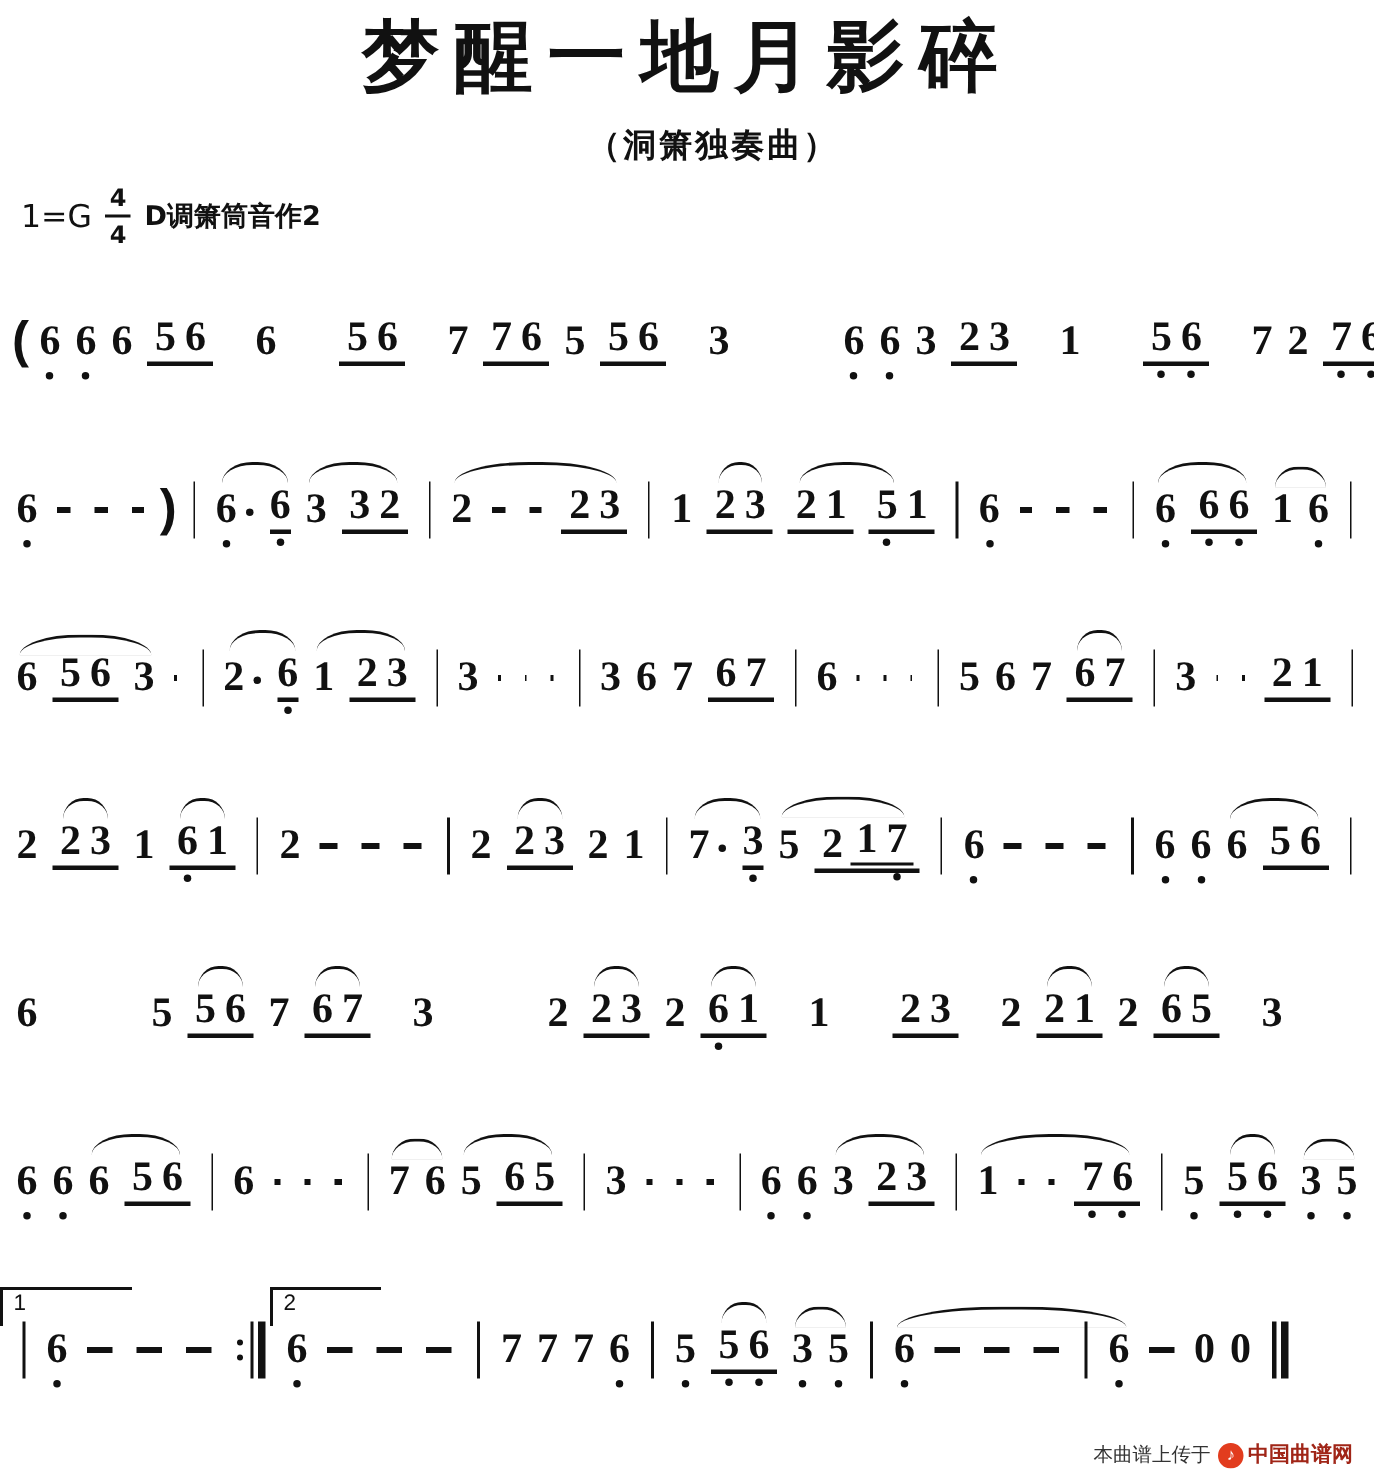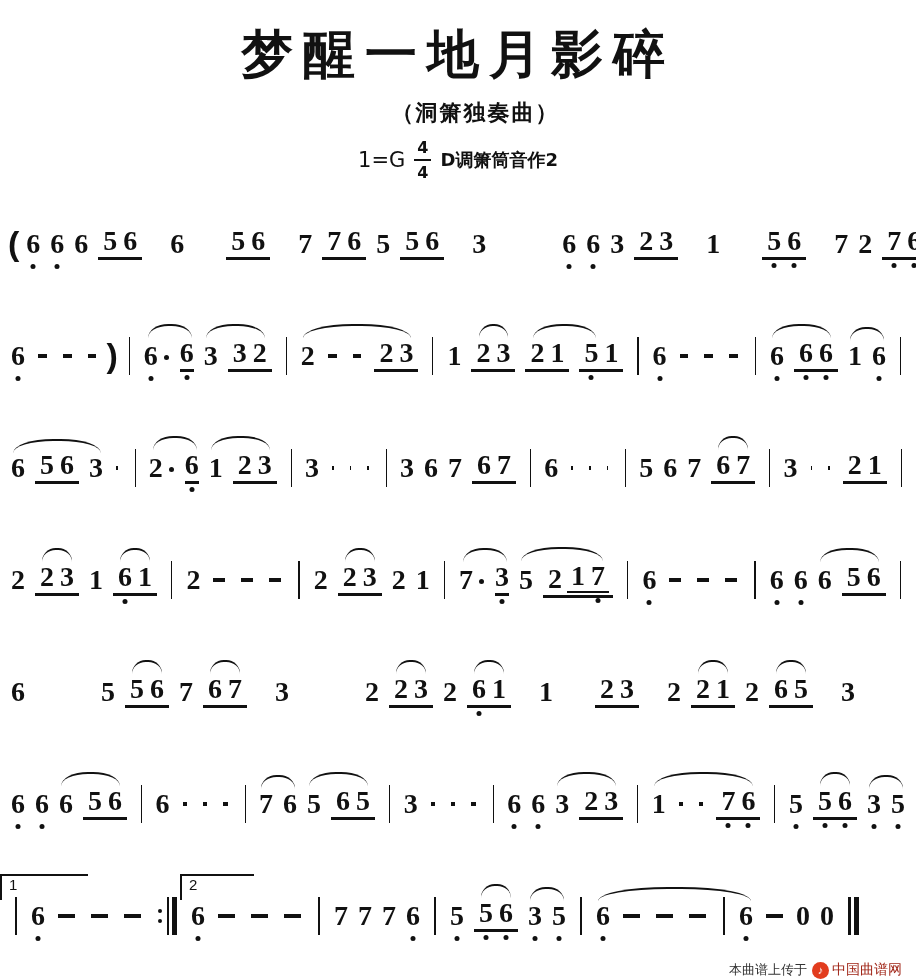--- a/index.html
+++ b/index.html
@@ -2,31 +2,31 @@
 <html><head>
 <meta charset="utf-8">
 <style>
   html,body { margin:0; padding:0; }
   body {
     width:916px; height:979px; overflow:hidden; position:relative;
     background:#fff; color:#111;
     font-family:"Liberation Sans", sans-serif;
   }
   .title {
-    text-align:center; padding-top:24px;
+    text-align:center; padding-top:8px;
     font:700 52px "DejaVu Serif", serif;
     letter-spacing:10px; line-height:1.15;
   }
   .subtitle {
     text-align:center; margin-top:14px;
     font:700 22px "DejaVu Sans", sans-serif; letter-spacing:2px;margin-left:35px;
   }
   .meta {
     margin:10px 14px 0 14px;
-    display:flex; justify-content:space-between; align-items:center;flex-direction:column;
+    display:flex; justify-content:space-between; align-items:center;
   }
   .meta-left { display:flex; align-items:center; gap:9px; }
   .key-sig { font:400 21px "DejaVu Sans", sans-serif; }
   .ts { display:inline-flex; flex-direction:column; align-items:center; line-height:1; }
   .ts-top { font:700 16px "DejaVu Sans", sans-serif; padding:0 3px 2px 3px; border-bottom:2px solid #111; }
   .ts-bot { font:700 16px "DejaVu Sans", sans-serif; padding-top:2px; }
   .tuning { font:700 18px "DejaVu Sans", sans-serif; }
   .composer { font:700 17px "DejaVu Sans", sans-serif; }
 
   #score { margin:6px 6px 0 6px; }
@@ -63,21 +63,21 @@
 
   .footer {
     position:absolute; right:14px; bottom:0;
     display:flex; align-items:center; gap:5px; font-size:13px; color:#333;
   }
   .logo { display:inline-flex; align-items:center; gap:3px; }
   .logo-icon {
     width:17px; height:17px; border-radius:50%; background:#e23c1e;
     color:#fff; font-size:11px; line-height:17px; text-align:center; display:inline-block;
   }
-  .logo-text { font-weight:400; font-size:14px; color:#a02517; }
+  .logo-text { font-weight:700; font-size:14px; color:#a02517; }
 </style>
 </head>
 <body>
 
 <div class="title">梦醒一地月影碎</div>
 <div class="subtitle">（洞箫独奏曲）</div>
 
 <div class="meta">
   <div class="meta-left">
     <span class="key-sig">1=G</span>

